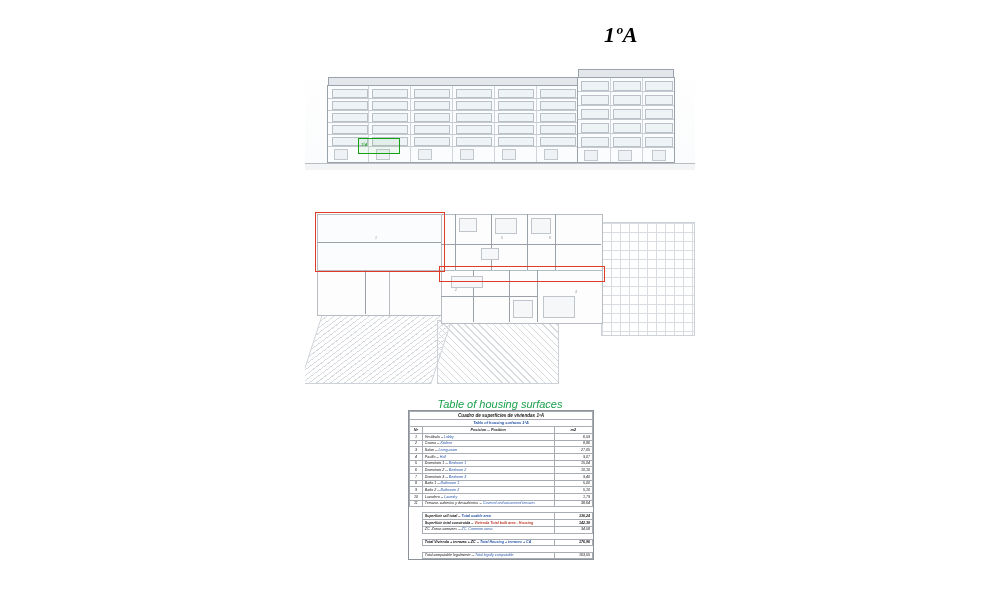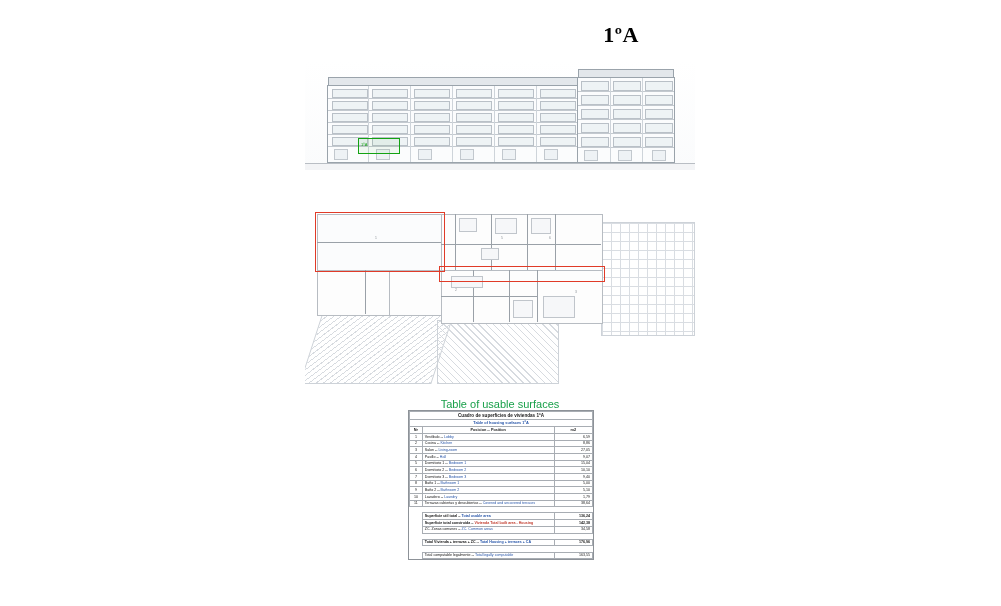--- a/index.html
+++ b/index.html
@@ -1,17 +1,17 @@
 <!DOCTYPE html>
 <html><head>
 <meta charset="utf-8">
 <style>
   html,body{margin:0;padding:0;background:#ffffff;}
   body{width:1001px;height:606px;font-family:"Liberation Sans",sans-serif;color:#111;position:relative;overflow:hidden;}
-  .page{position:relative;width:864px;height:606px;background:#fff;}
+  .page{position:relative;width:864px;height:606px;background:#fff;font-style:italic;}
 
   
   .unit-title{
     position:absolute;left:561px;top:22px;width:120px;text-align:center;
     font-family:"Liberation Serif",serif;font-weight:bold;font-size:22px;color:#000;
     letter-spacing:0.5px;
   }
 
   
   .elevation{
@@ -249,21 +249,21 @@
     <div class="p-red" style="left:10px;top:12px;width:128px;height:58px;"></div>
     <div class="p-red" style="left:134px;top:66px;width:164px;height:14px;"></div>
 
     <div class="p-tag" style="left:70px;top:36px;">1</div>
     <div class="p-tag" style="left:196px;top:36px;">5</div>
     <div class="p-tag" style="left:244px;top:36px;">6</div>
     <div class="p-tag" style="left:270px;top:90px;">3</div>
     <div class="p-tag" style="left:150px;top:88px;">2</div>
   </div>
 
-  <div class="table-caption">Table of usable surfaces</div>
+  <div class="table-caption">Table of housing surfaces</div>
 
   <div class="tbl-wrap">
     <table class="surfaces">
       <tbody>
         <tr>
             <td class="t-title" colspan="3">Cuadro de superficies de viviendas 1ºA</td>
           </tr>
         <tr>
             <td class="t-sub" colspan="3">Table of housing surfaces 1ºA</td>
           </tr>

